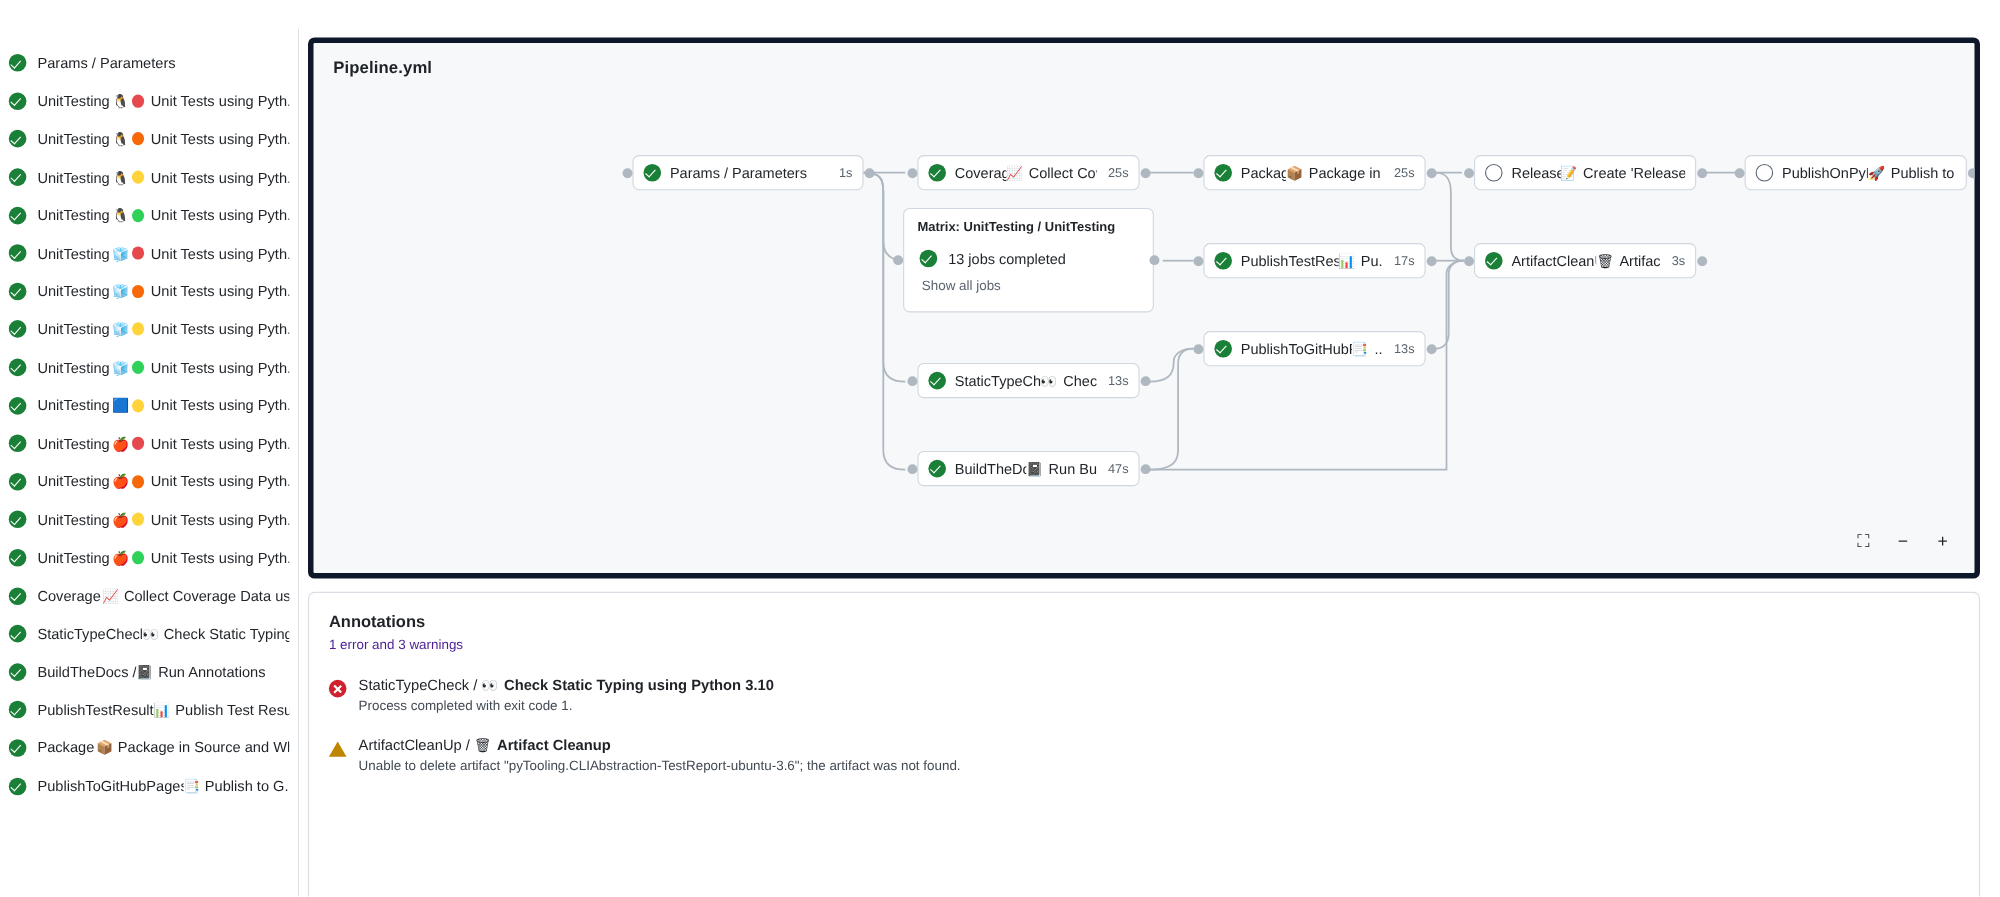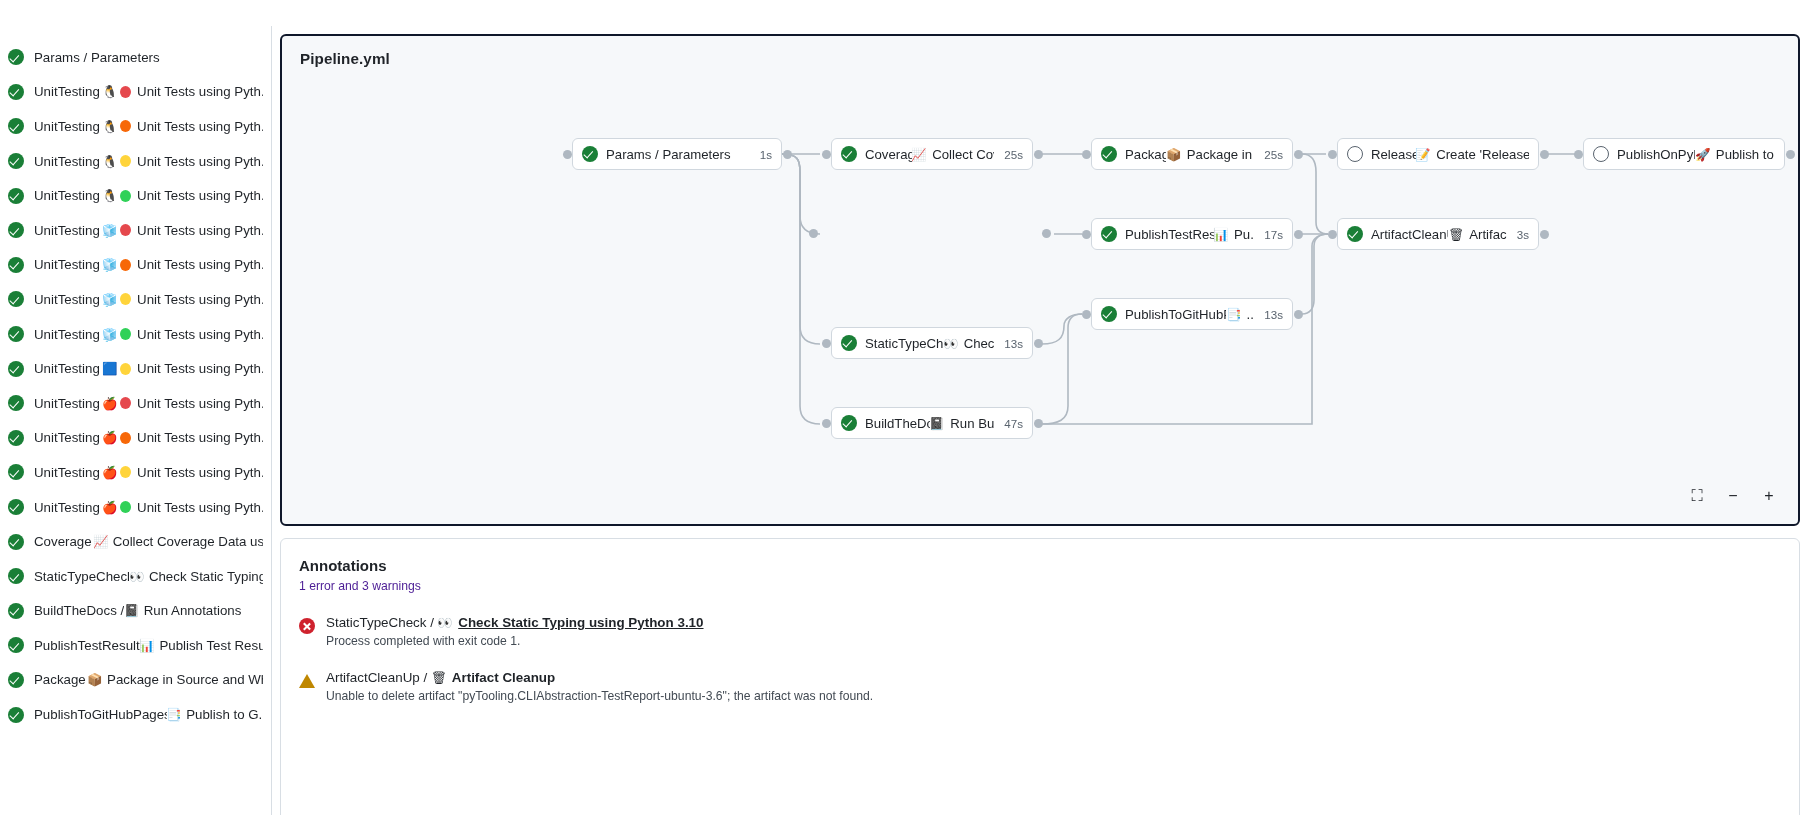--- a/index.html
+++ b/index.html
@@ -58,21 +58,21 @@
   .main {
     flex: 1; height: 815px;
     background: #ffffff;
     padding: 0 10px 0 0;
     overflow: hidden;
   }
 
   .graph-card {
     margin: 8px 8px 0 8px;
     height: 492px;
-    border: 2px solid #0f172a;
+    border: 5px solid #0f172a;
     border-radius: 6px;
     background: #f6f8fa;
     position: relative;
     overflow: hidden;
   }
   .graph-head { padding: 14px 0 0 18px; }
   .graph-title { font-size: 15.2px; font-weight: 700; color: #1f2328; letter-spacing: .1px; }
   .graph-sub { font-size: 12.2px; color: #59636e; margin-top: 4px; }
 
   .canvas { position: absolute; left: 0; top: 0; width: 100%; height: 100%; }
@@ -348,20 +348,30 @@
             <path d="M 1020,198 C 1030,198 1036,198 1046,198"></path>
 
             <path d="M 1020,278 C 1028,278 1032,272 1032,264 L 1032,210 C 1032,202 1038,198 1046,198"></path>
 
             <path d="M 760,388 C 900,388 1020,388 1030,388 L 1030,210 C 1030,202 1038,198 1046,198"></path>
 
             <path d="M 1266,118 C 1282,118 1288,118 1300,118"></path>
           </g>
         </svg>
 
+        <div class="matrix-box" style="left:536px; top:150px; width:228px; height:95px;">
+          <div class="matrix-title">Matrix: UnitTesting / UnitTesting</div>
+          <div class="matrix-body">
+            <div class="matrix-jobs">
+              <span class="check"></span>
+              <span>13 jobs completed</span>
+            </div>
+            <div class="matrix-link">Show all jobs</div>
+          </div>
+        </div>
 
         <div id="nodes">
             <div class="node" style="left: 290px; top: 102px; width: 210px;">
               <span class="check"></span>
               <span class="lbl">Params / Parameters</span>
               <span class="dur">1s</span>
             </div>
             <div class="port" style="top: 113.5px; left: 281px;"></div>
             <div class="port" style="top: 113.5px; left: 501px;"></div>
             <div class="node" style="left: 549px; top: 102px; width: 202px;">
@@ -455,21 +465,21 @@
       </div>
     </div>
 
     <div class="ann-card">
       <div class="ann-title">Annotations</div>
       <div class="ann-sub">1 error and 3 warnings</div>
       <div id="ann-list">
           <div class="ann-item">
             <div class="ann-ico ic-error"></div>
             <div>
-              <div class="ann-name"><span>StaticTypeCheck / </span><span class="emo">👀</span><b style="margin-left: 5px; text-decoration: underline;">Check Static Typing using Python 3.10</b></div>
+              <div class="ann-name"><span>StaticTypeCheck / </span><span class="emo">👀</span><b style="margin-left: 5px;">Check Static Typing using Python 3.10</b></div>
               <div class="ann-msg">Process completed with exit code 1.</div>
             </div>
           </div>
           <div class="ann-item">
             <div class="ann-ico ic-warn"></div>
             <div>
               <div class="ann-name"><span>ArtifactCleanUp / </span><span class="emo">🗑</span><b style="margin-left: 5px;">Artifact Cleanup</b></div>
               <div class="ann-msg">Unable to delete artifact "pyTooling.CLIAbstraction-TestReport-ubuntu-3.6"; the artifact was not found.</div>
             </div>
           </div>

